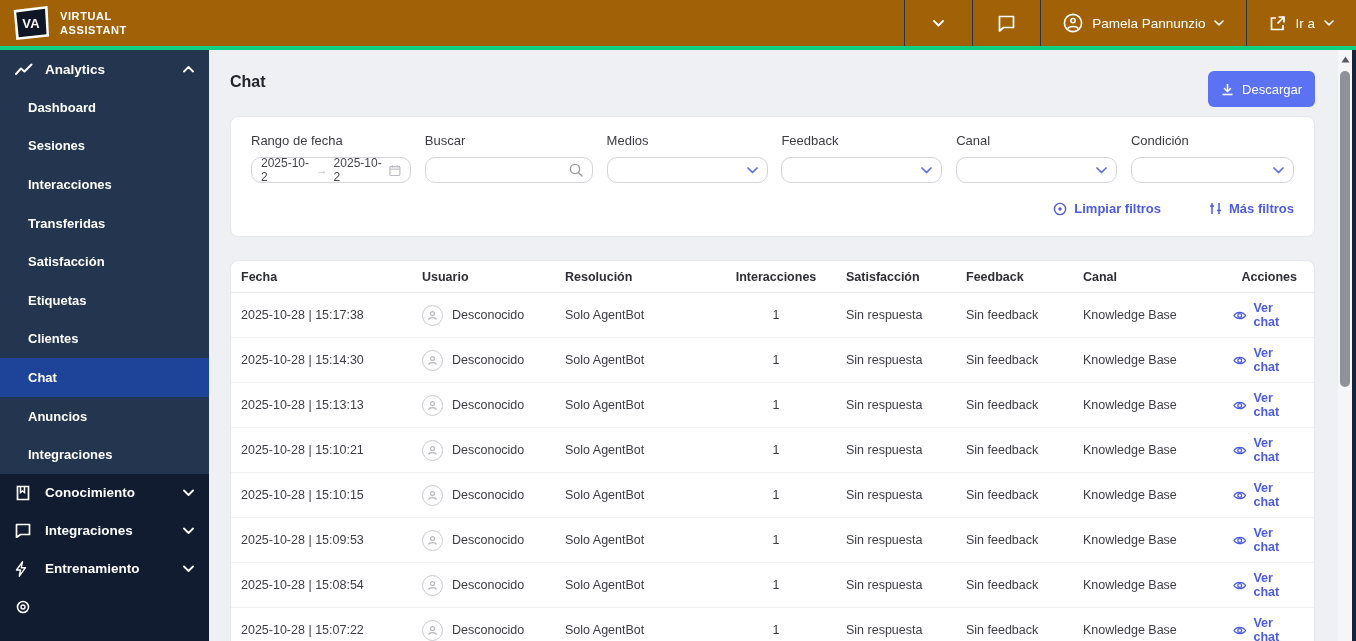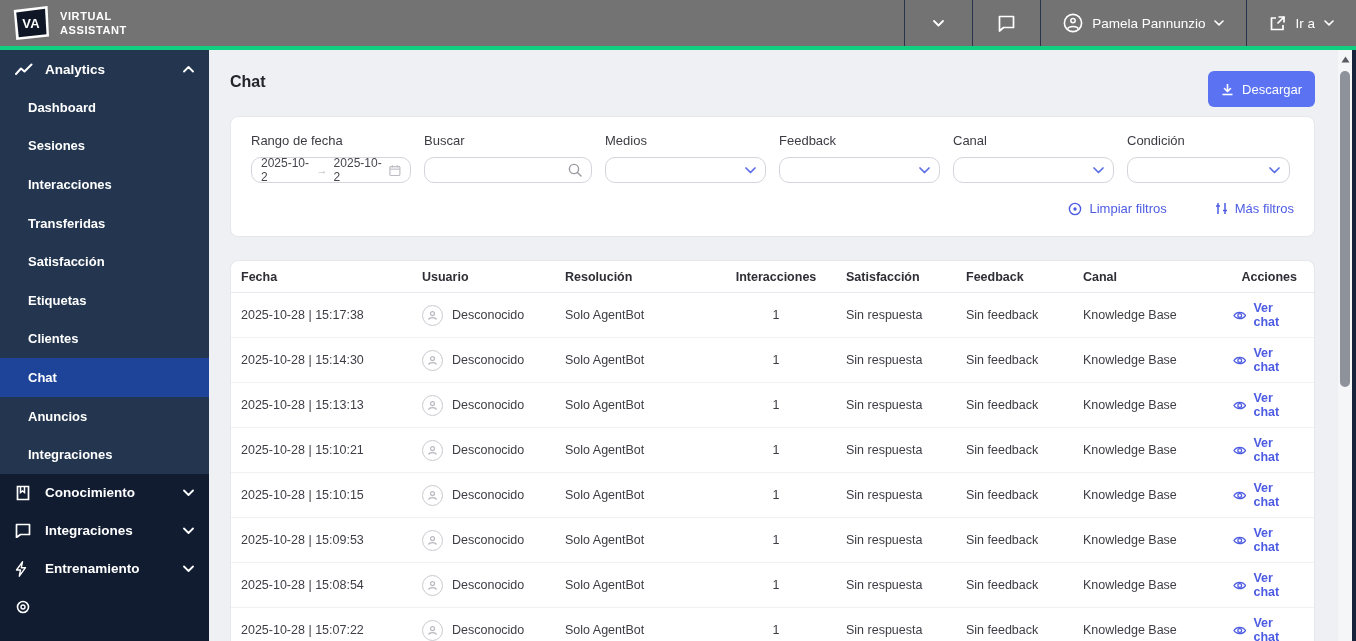--- a/index.html
+++ b/index.html
@@ -1,20 +1,20 @@
 <!DOCTYPE html>
 <html><head>
 <meta charset="utf-8">
 <style>
   * { margin:0; padding:0; box-sizing:border-box; }
   html,body { width:1356px; height:641px; overflow:hidden;
     font-family:"Liberation Sans", sans-serif; background:#eef0f4; }
 
   
-  .topbar { height:46px; background:#737373; display:flex; align-items:stretch; color:#fff; }
+  .topbar { height:46px; background:#a16207; display:flex; align-items:stretch; color:#fff; }
   .brand { display:flex; align-items:center; gap:11px; padding-left:13px; cursor:pointer; }
   .logo { position:relative; width:36px; height:34px; }
   .logo .lg-outer { position:absolute; inset:0; background:#fff;
     clip-path:polygon(2% 12%, 96% 0%, 100% 90%, 9% 100%); }
   .logo .lg-inner { position:absolute; inset:0; background:#0f1726;
     clip-path:polygon(9% 19%, 89% 8%, 93% 83%, 16% 92%); }
   .logo .lg-text { position:absolute; inset:0; display:flex; align-items:center; justify-content:center;
     font-size:13px; font-weight:700; letter-spacing:.3px; }
   .brand-text { font-size:11px; font-weight:600; letter-spacing:.6px; line-height:1.3; text-transform:uppercase; }
   .topbar-right { margin-left:auto; display:flex; align-items:stretch; }
@@ -43,32 +43,32 @@
   .main { flex:1; position:relative; padding:0 23px 0 21px; overflow:hidden; }
   .page-title { margin-top:23px; font-size:16px; font-weight:700; color:#24242c; }
   .download-btn { position:absolute; top:21px; right:23px; height:19px; background:#5b72f2;
     color:#fff; border:none; border-radius:6px; padding:18px 13px; font-size:13px;
     display:flex; align-items:center; gap:8px; cursor:pointer;
     font-family:"Liberation Sans",sans-serif;margin-left:36px; }
 
   
   .filter-card { background:#fff; border:1px solid #e4e7ec; border-radius:8px;
     margin-top:25px; padding:16px 20px 20px; }
-  .filter-row { display:flex; gap:13px; }
+  .filter-row { display:flex; gap:13px;justify-content:space-between; }
   .field-label { font-size:13px; color:#3c3c44; margin-bottom:9px; }
   .control { height:26px; border:1px solid #d4d4db; border-radius:10px; background:#fff;
     display:flex; align-items:center; padding:0 9px; font-size:12px; color:#45454d; cursor:pointer; }
   .ctl-date { width:160px; gap:6px; }
   .ctl-search { width:168px; }
   .ctl-select { width:161px; justify-content:flex-end; }
   .ctl-search input { border:none; outline:none; flex:1; width:100%; font-size:12px;
     font-family:"Liberation Sans",sans-serif; color:#45454d; }
   .links-row { display:flex; justify-content:flex-end; gap:48px; margin-top:18px; }
   .filter-link { display:flex; align-items:center; gap:7px; color:#4d5ce2; font-size:13px;
-    font-weight:400; cursor:pointer; text-decoration:none; }
+    font-weight:700; cursor:pointer; text-decoration:none; }
 
   
   .table-card { background:#fff; border:1px solid #e4e7ec; border-radius:8px 8px 0 0;
     margin-top:23px; border-bottom:none; }
   .thead, .tr { display:grid;
     grid-template-columns:181px 143px 141px 140px 120px 117px 150px 1fr;
     align-items:center; padding:0 17px 0 10px; }
   .thead { height:32px; border-bottom:1px solid #e8e8ee; font-size:12.5px; font-weight:700; color:#2e2e36; }
   .tr { height:45px; border-bottom:1px solid #f1f1f4; font-size:12.5px; color:#3d3d45; }
   .c-inter { text-align:center; }

